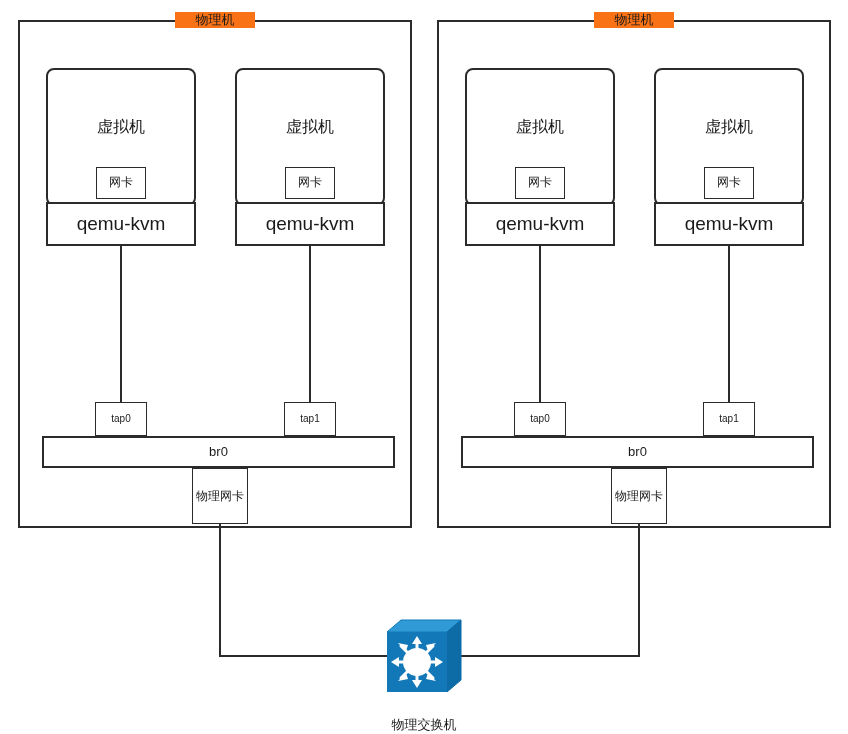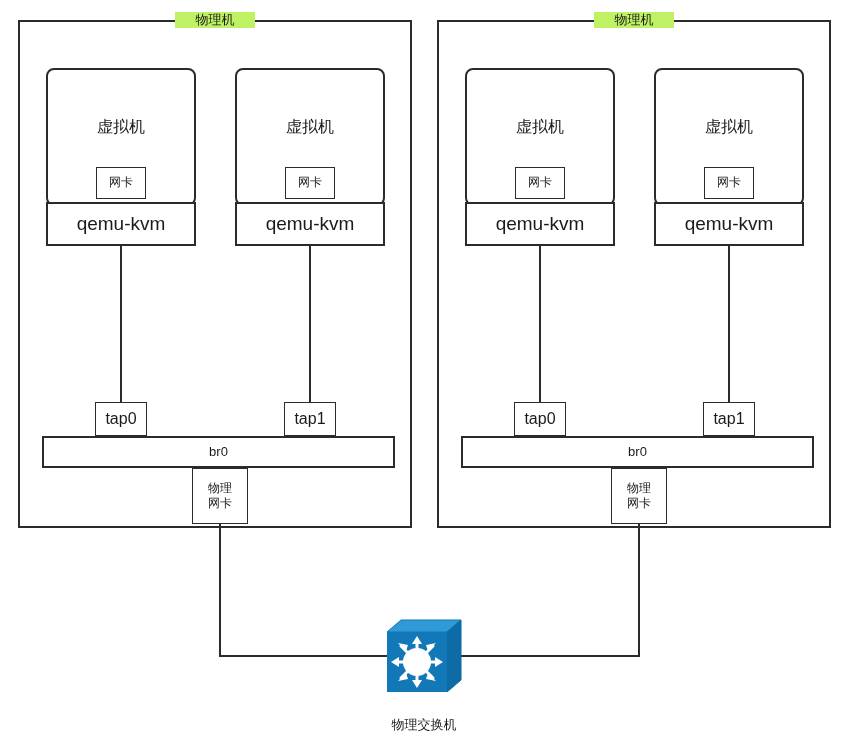--- a/index.html
+++ b/index.html
@@ -29,21 +29,21 @@
     text-align: center;
     line-height: 1.15;
   }
   .host-frame {
     background: transparent;
     align-items: flex-start;
   }
   .host-title {
     position: absolute;
     box-sizing: border-box;
-    background: #bef264;
+    background: #f97316;
     text-align: center;
     font-size: 13px;
     color: #1a1a1a;
     line-height: 16px;
     white-space: nowrap;
   }
   .vm-box {
     border-radius: 8px;
     align-items: flex-start;
     justify-content: center;
@@ -58,31 +58,31 @@
   }
   .nic-box {
     font-size: 12px;
     border: 1.6px solid #2b2b2b;
   }
   .qemu-box {
     border-radius: 0;
     font-size: 19px;
   }
   .tap-box {
-    font-size: 16px;
+    font-size: 10px;
     border: 1.6px solid #2b2b2b;
     align-items: center;
   }
   .br-box {
     font-size: 13px;
   }
   .pnic-box {
     font-size: 12px;
     border: 1.6px solid #2b2b2b;
-    flex-direction: column;
+    flex-direction: row;
     line-height: 1.25;
   }
   .wire {
     position: absolute;
     background: #2b2b2b;
   }
   .wire-v { width: 2px; }
   .wire-h { height: 2px; }
   .switch-wrap {
     position: absolute;

